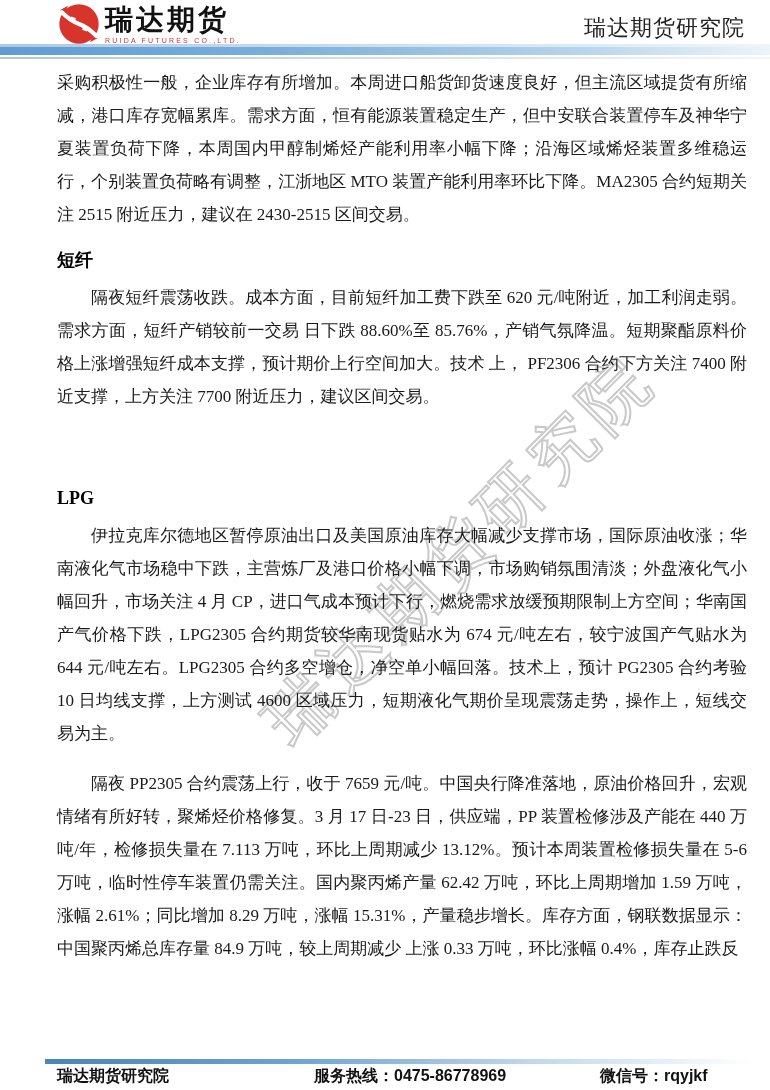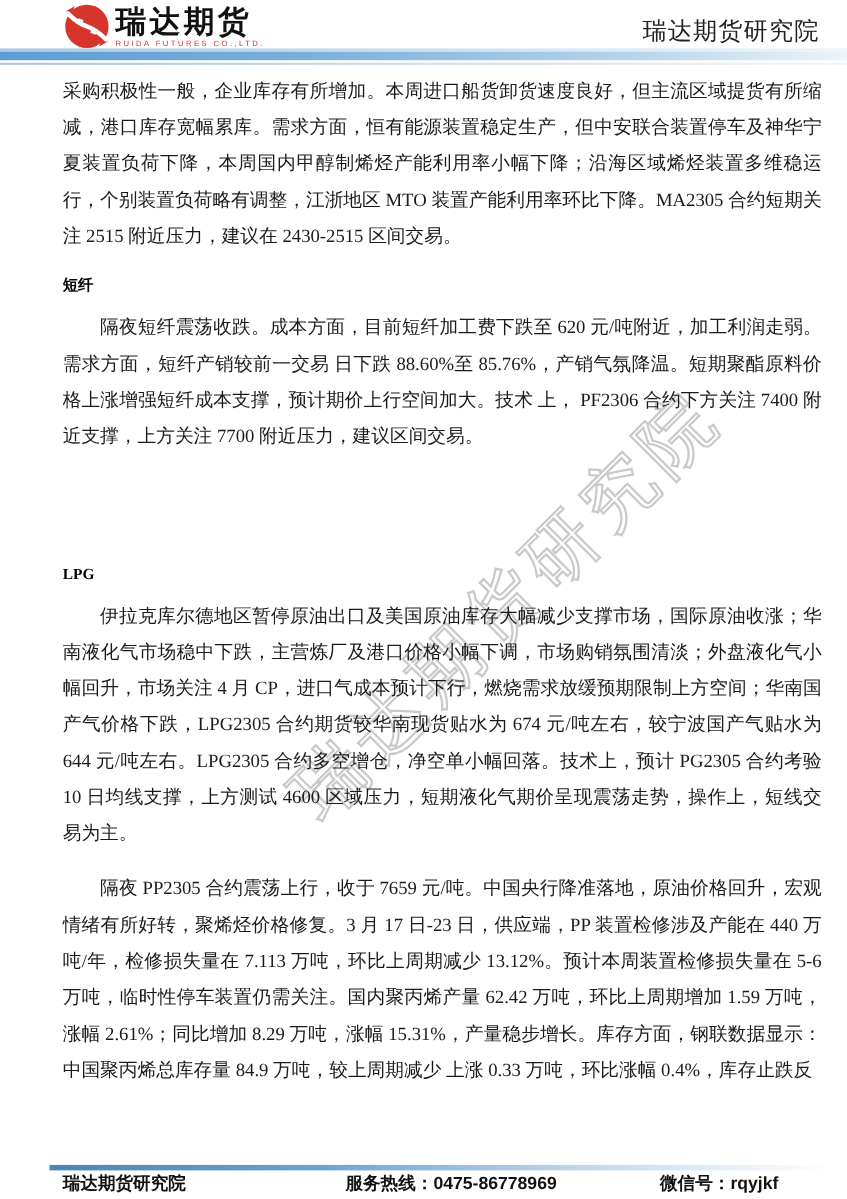--- a/index.html
+++ b/index.html
@@ -55,25 +55,25 @@
   
   .content {
     position: absolute; top: 66px; left: 57px; width: 690px;
     z-index: 1;
     font-size: 17px; line-height: 33px;
     text-align: justify;
   }
   .para { margin: 0; }
   .para.indent { text-indent: 2em; }
   .heading {
-    margin: 0; font-size: 14px; line-height: 33px;
+    margin: 0; font-size: 18px; line-height: 33px;
     font-weight: bold; color: #000; text-align: left;
   }
   .sec-1 { margin-top: 13px; }
-  .sec-2 { margin-top: 93px; }
+  .sec-2 { margin-top: 69px; }
   .sec-3 { margin-top: 17px; }
   .sec .heading + .para { margin-top: 4px; }
 
   
   .footer-bar {
     position: absolute; top: 1059px; left: 45px; width: 710px; height: 5px;
     background: linear-gradient(90deg, #4c84b6 0%, #6fa3cf 35%, #c3daec 70%, rgba(255,255,255,0) 100%);
   }
   .footer-row {
     position: absolute; top: 1066px; left: 0; right: 0; height: 24px;

